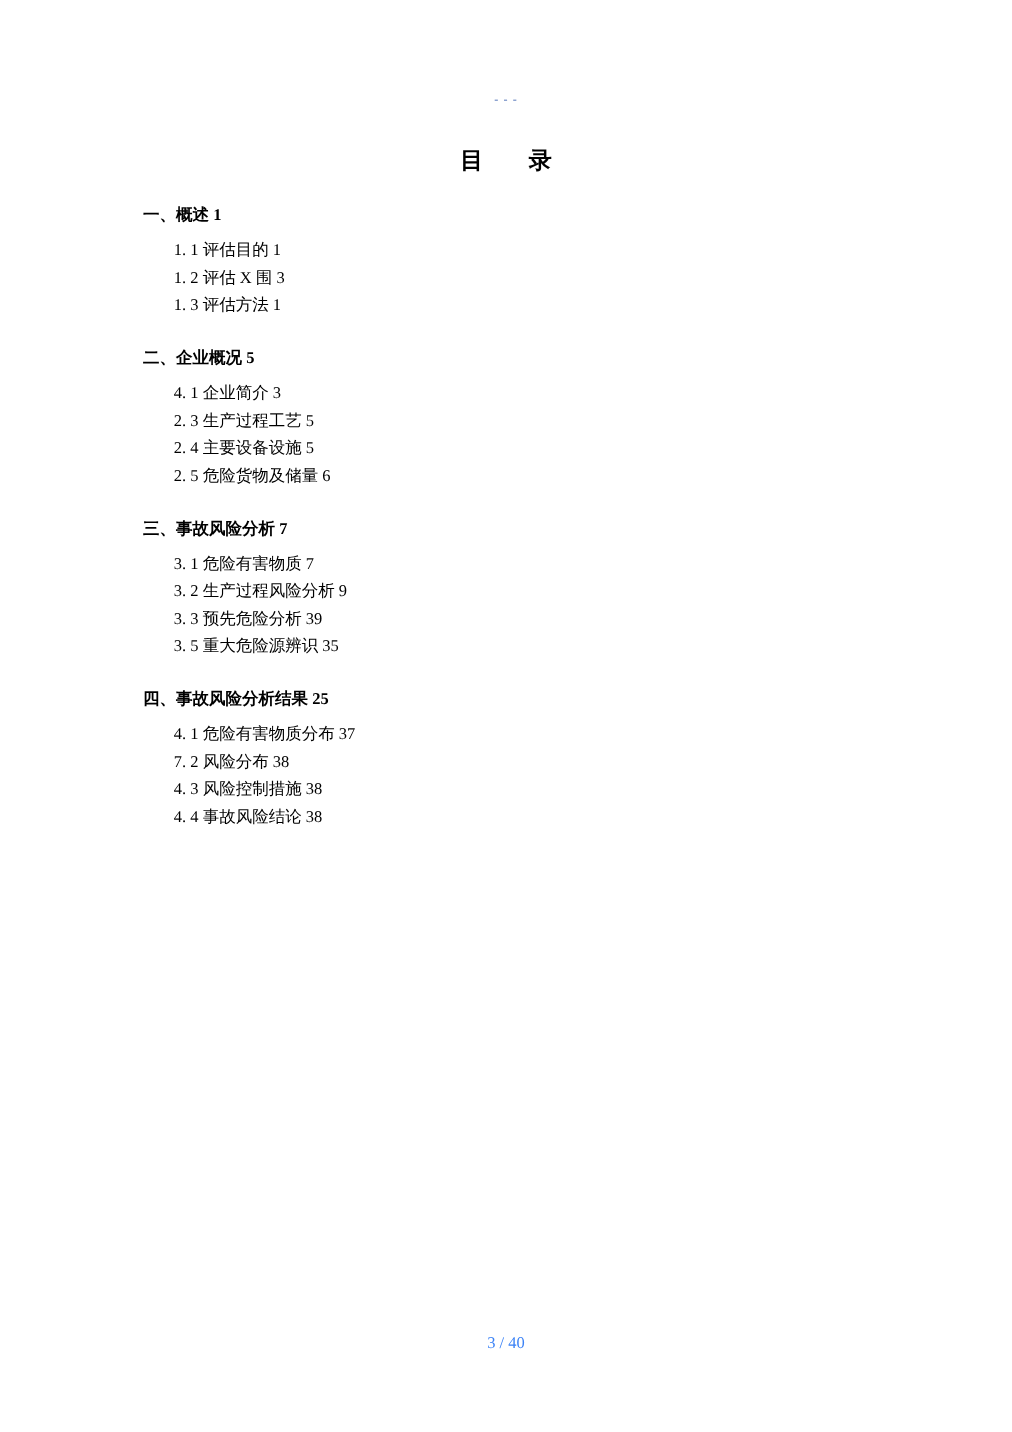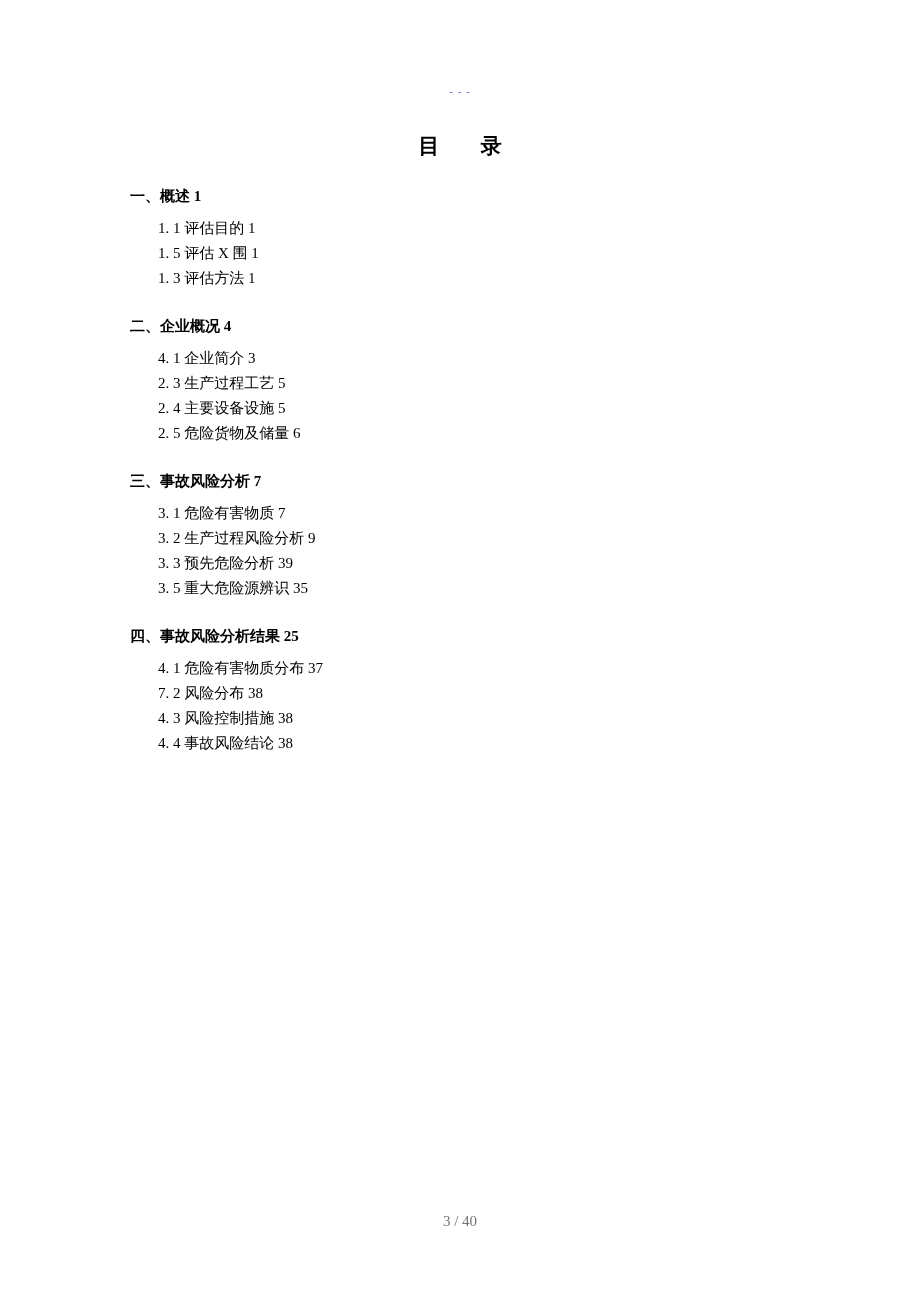--- a/index.html
+++ b/index.html
@@ -43,39 +43,39 @@
       font-size: 15px;
       line-height: 1.65;
       padding-left: 28px;
     }
     .footer {
       position: absolute;
       bottom: 72px;
       width: 100%;
       text-align: center;
       font-size: 15px;
-      color: #737373;
+      color: #3b82f6;
     }
   </style>
 </head>
 <body>
 
 <div class="page">
   <div class="header-mark">- - -</div>
   <div class="title">目 录</div>
 
   <div>
     <div class="section-heading">一、概述 1</div>
     <div class="toc-item">1. 1 评估目的 1</div>
-    <div class="toc-item">1. 5 评估 X 围 1</div>
+    <div class="toc-item">1. 2 评估 X 围 3</div>
     <div class="toc-item">1. 3 评估方法 1</div>
   </div>
 
   <div>
-    <div class="section-heading">二、企业概况 4</div>
+    <div class="section-heading">二、企业概况 5</div>
     <div class="toc-item">4. 1 企业简介 3</div>
     <div class="toc-item">2. 3 生产过程工艺 5</div>
     <div class="toc-item">2. 4 主要设备设施 5</div>
     <div class="toc-item">2. 5 危险货物及储量 6</div>
   </div>
 
   <div>
     <div class="section-heading">三、事故风险分析 7</div>
     <div class="toc-item">3. 1 危险有害物质 7</div>
     <div class="toc-item">3. 2 生产过程风险分析 9</div>

